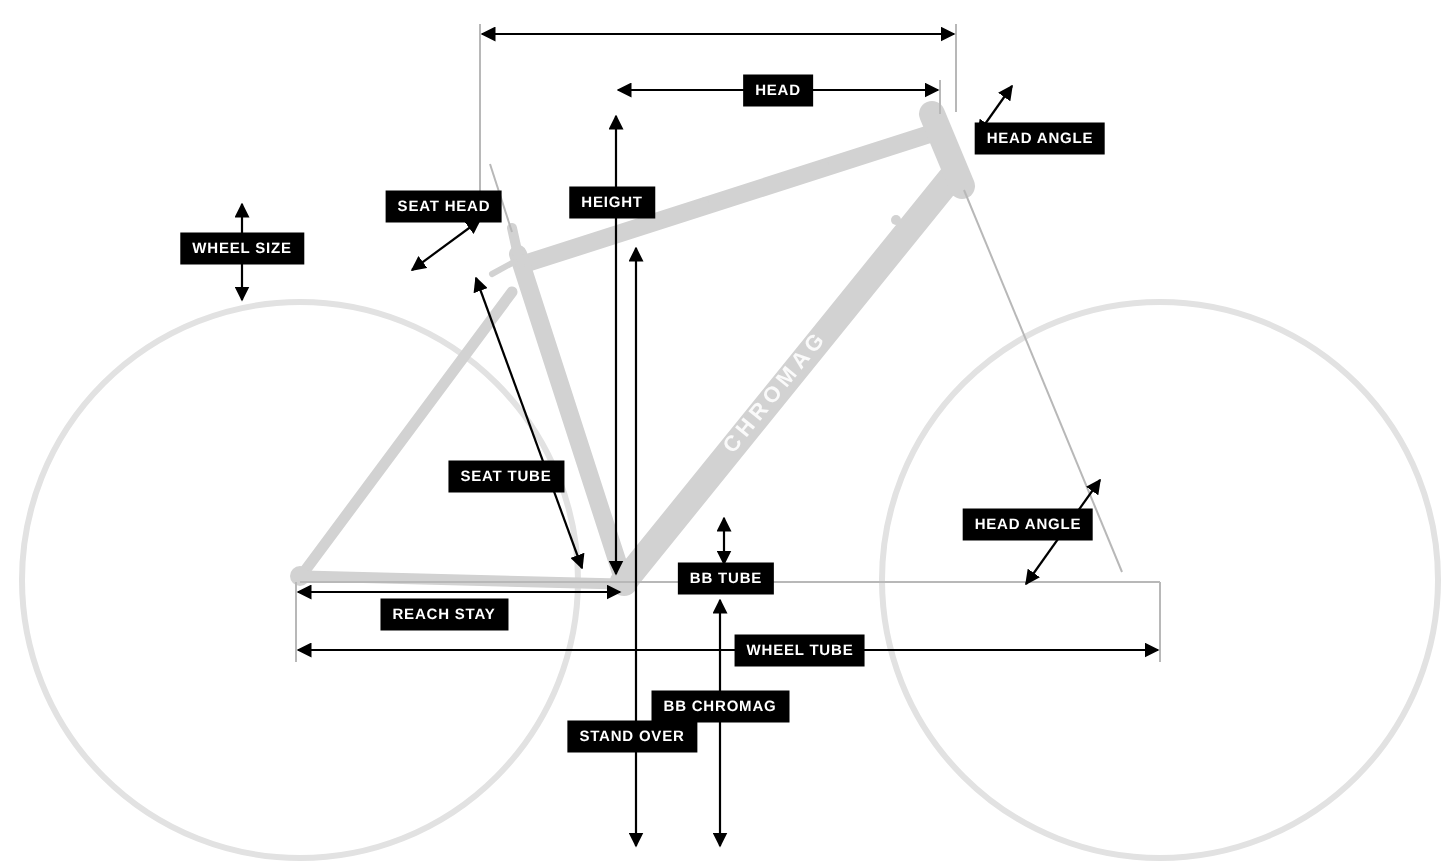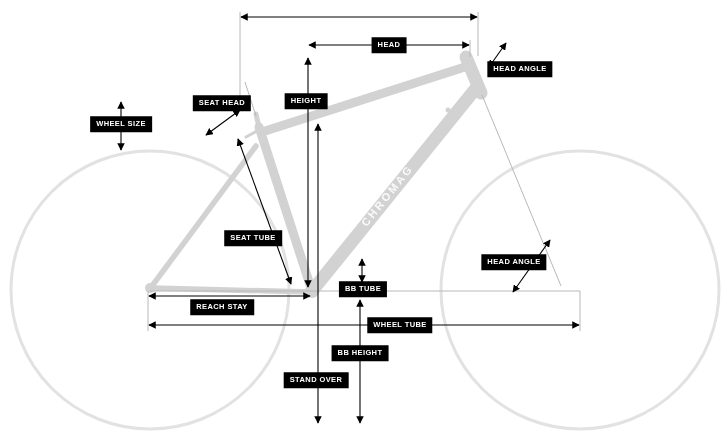--- a/index.html
+++ b/index.html
@@ -98,16 +98,16 @@
   <div class="label" style="left:389px;top:45px">HEAD</div>
   <div class="label" style="left:520px;top:69px">HEAD ANGLE</div>
   <div class="label" style="left:222px;top:103px">SEAT HEAD</div>
   <div class="label" style="left:306px;top:101px">HEIGHT</div>
   <div class="label" style="left:121px;top:124px">WHEEL SIZE</div>
   <div class="label" style="left:253px;top:238px">SEAT TUBE</div>
   <div class="label" style="left:514px;top:262px">HEAD ANGLE</div>
   <div class="label" style="left:363px;top:289px">BB TUBE</div>
   <div class="label" style="left:222px;top:307px">REACH STAY</div>
   <div class="label" style="left:400px;top:325px">WHEEL TUBE</div>
-  <div class="label" style="left:360px;top:353px">BB HEIGHT</div>
-  <div class="label" style="left:316px;top:380px">STAND OVER</div>
+  <div class="label" style="left:360px;top:353px">BB CHROMAG</div>
+  <div class="label" style="left:316px;top:368px">STAND OVER</div>
 
 </div>
 
 </body></html>

